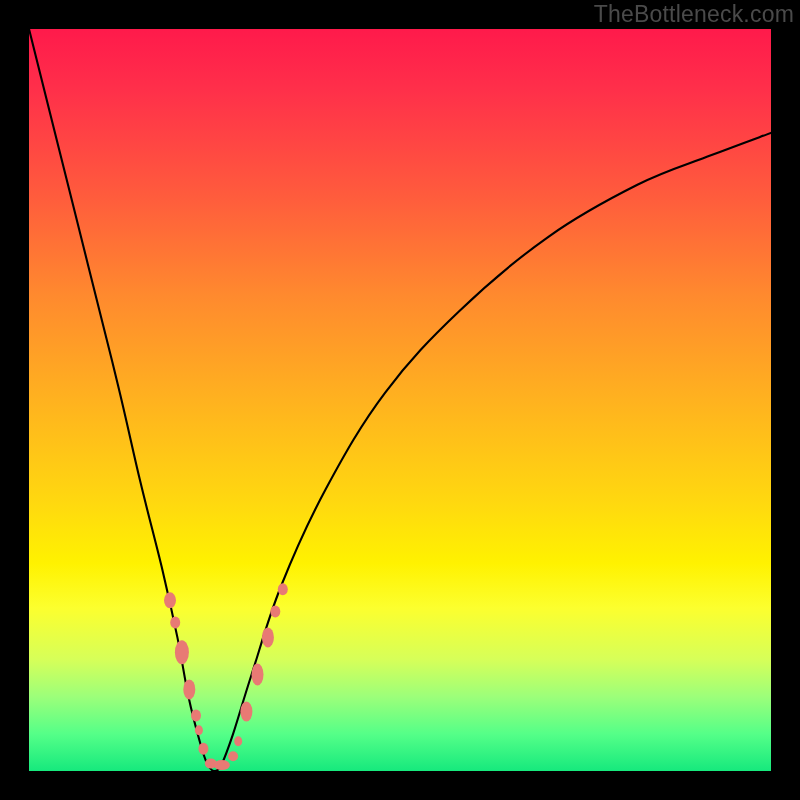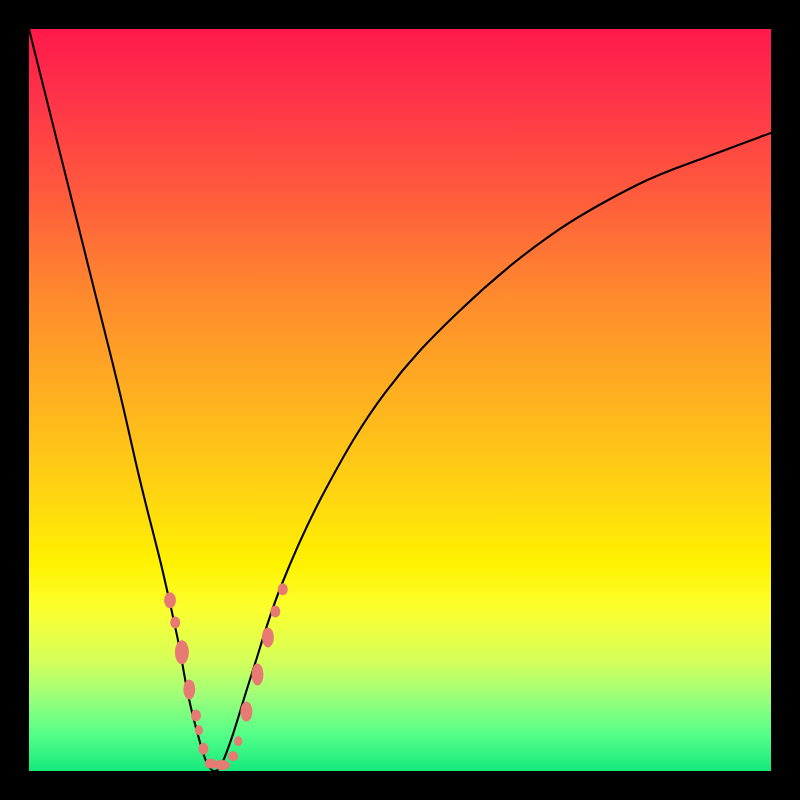--- a/index.html
+++ b/index.html
@@ -90,13 +90,14 @@
           <ellipse cx="204.1" cy="727.2" rx="5" ry="5" class="bead"></ellipse>
           <ellipse cx="209.2" cy="712.3" rx="4" ry="5" class="bead"></ellipse>
           <ellipse cx="217.4" cy="682.6" rx="6" ry="10" class="bead"></ellipse>
           <ellipse cx="228.5" cy="645.5" rx="6" ry="11" class="bead"></ellipse>
           <ellipse cx="238.9" cy="608.4" rx="6" ry="10" class="bead"></ellipse>
           <ellipse cx="246.3" cy="582.5" rx="5" ry="6" class="bead"></ellipse>
           <ellipse cx="253.8" cy="560.2" rx="5" ry="6" class="bead"></ellipse>
         </g>
     </svg>
   </div>
+  <div class="watermark">TheBottleneck.com</div>
 </div>
 
 </body></html>

